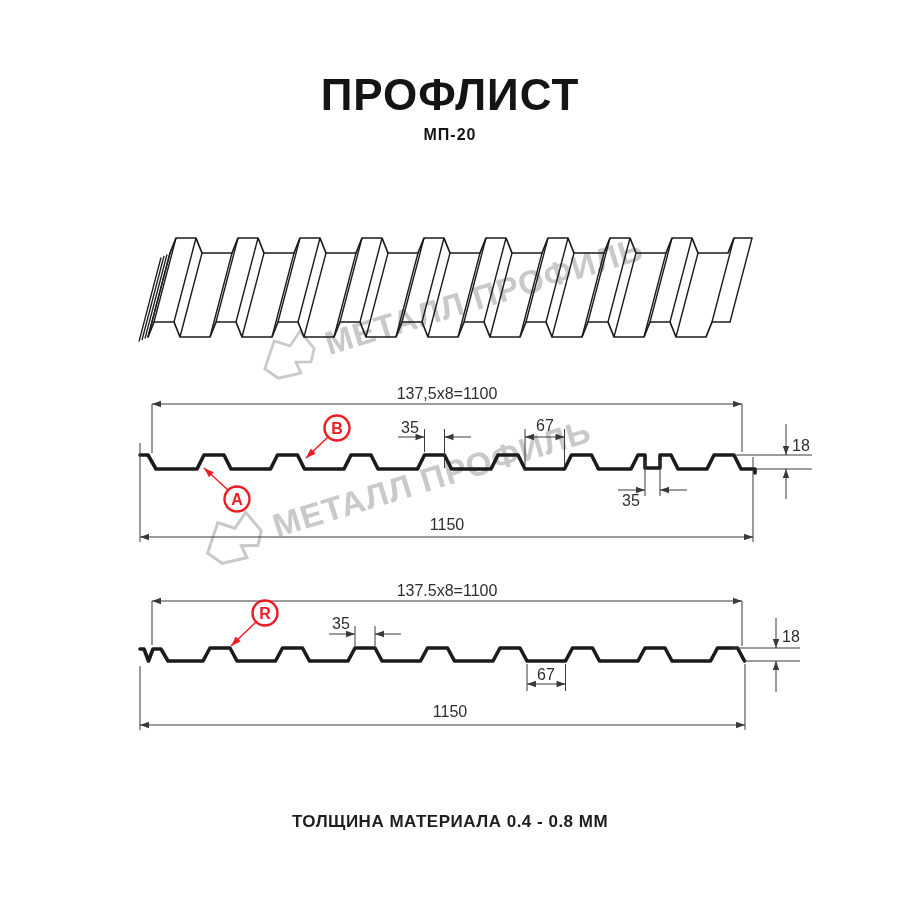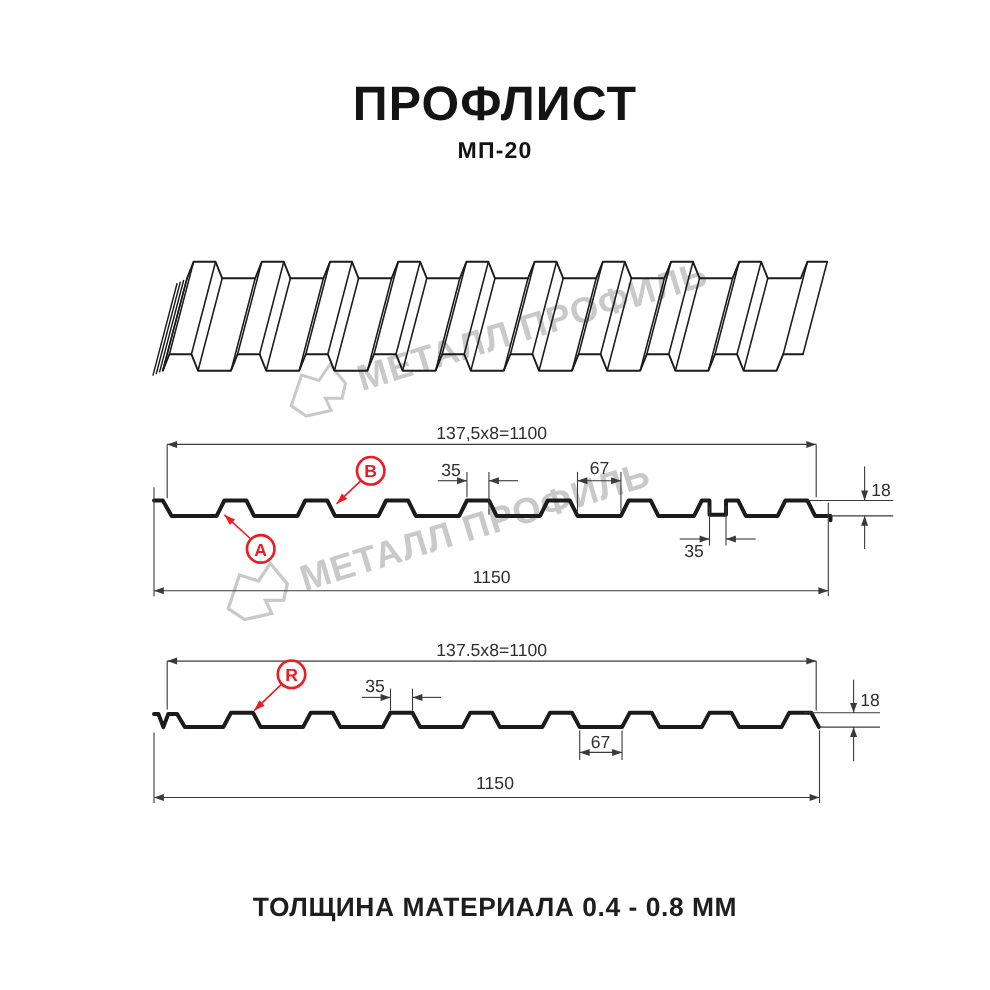--- a/index.html
+++ b/index.html
@@ -1,23 +1,23 @@
 <!DOCTYPE html>
 <html><head>
 <meta charset="utf-8">
 <style>
   html,body{margin:0;padding:0;background:#fff;}
   .canvas{position:relative;width:900px;height:900px;background:#ffffff;overflow:hidden;
           font-family:"Liberation Sans",sans-serif;padding-left:24px;}
   .title{position:absolute;left:0;top:70px;width:900px;text-align:center;
          font-size:44px;font-weight:800;letter-spacing:1px;color:#141414;z-index:3;}
   .subtitle{position:absolute;left:0;top:126px;width:900px;text-align:center;
-            font-size:21px;font-weight:600;letter-spacing:1px;color:#141414;z-index:3;}
+            font-size:16px;font-weight:600;letter-spacing:1px;color:#141414;z-index:3;}
   .footer{position:absolute;left:0;top:812px;width:900px;text-align:center;
-          font-size:24px;font-weight:600;letter-spacing:.5px;color:#1e1e1e;z-index:3;}
+          font-size:17px;font-weight:600;letter-spacing:.5px;color:#1e1e1e;z-index:3;}
   .watermark{position:absolute;display:flex;align-items:center;gap:9px;
              transform:rotate(-17deg);transform-origin:left center;
              color:#c9c9c9;font-weight:700;font-size:33px;letter-spacing:1px;
              white-space:nowrap;z-index:1;}
   .wm-1{left:260px;top:338px;}
   .wm-2{left:202px;top:521px;}
   .wm-logo{flex:0 0 auto;}
   #drawing{position:absolute;left:0;top:0;z-index:2;}
   svg text{font-family:"Liberation Sans",sans-serif;}
   .dim-text{font-size:16px;fill:#2e2e2e;}

